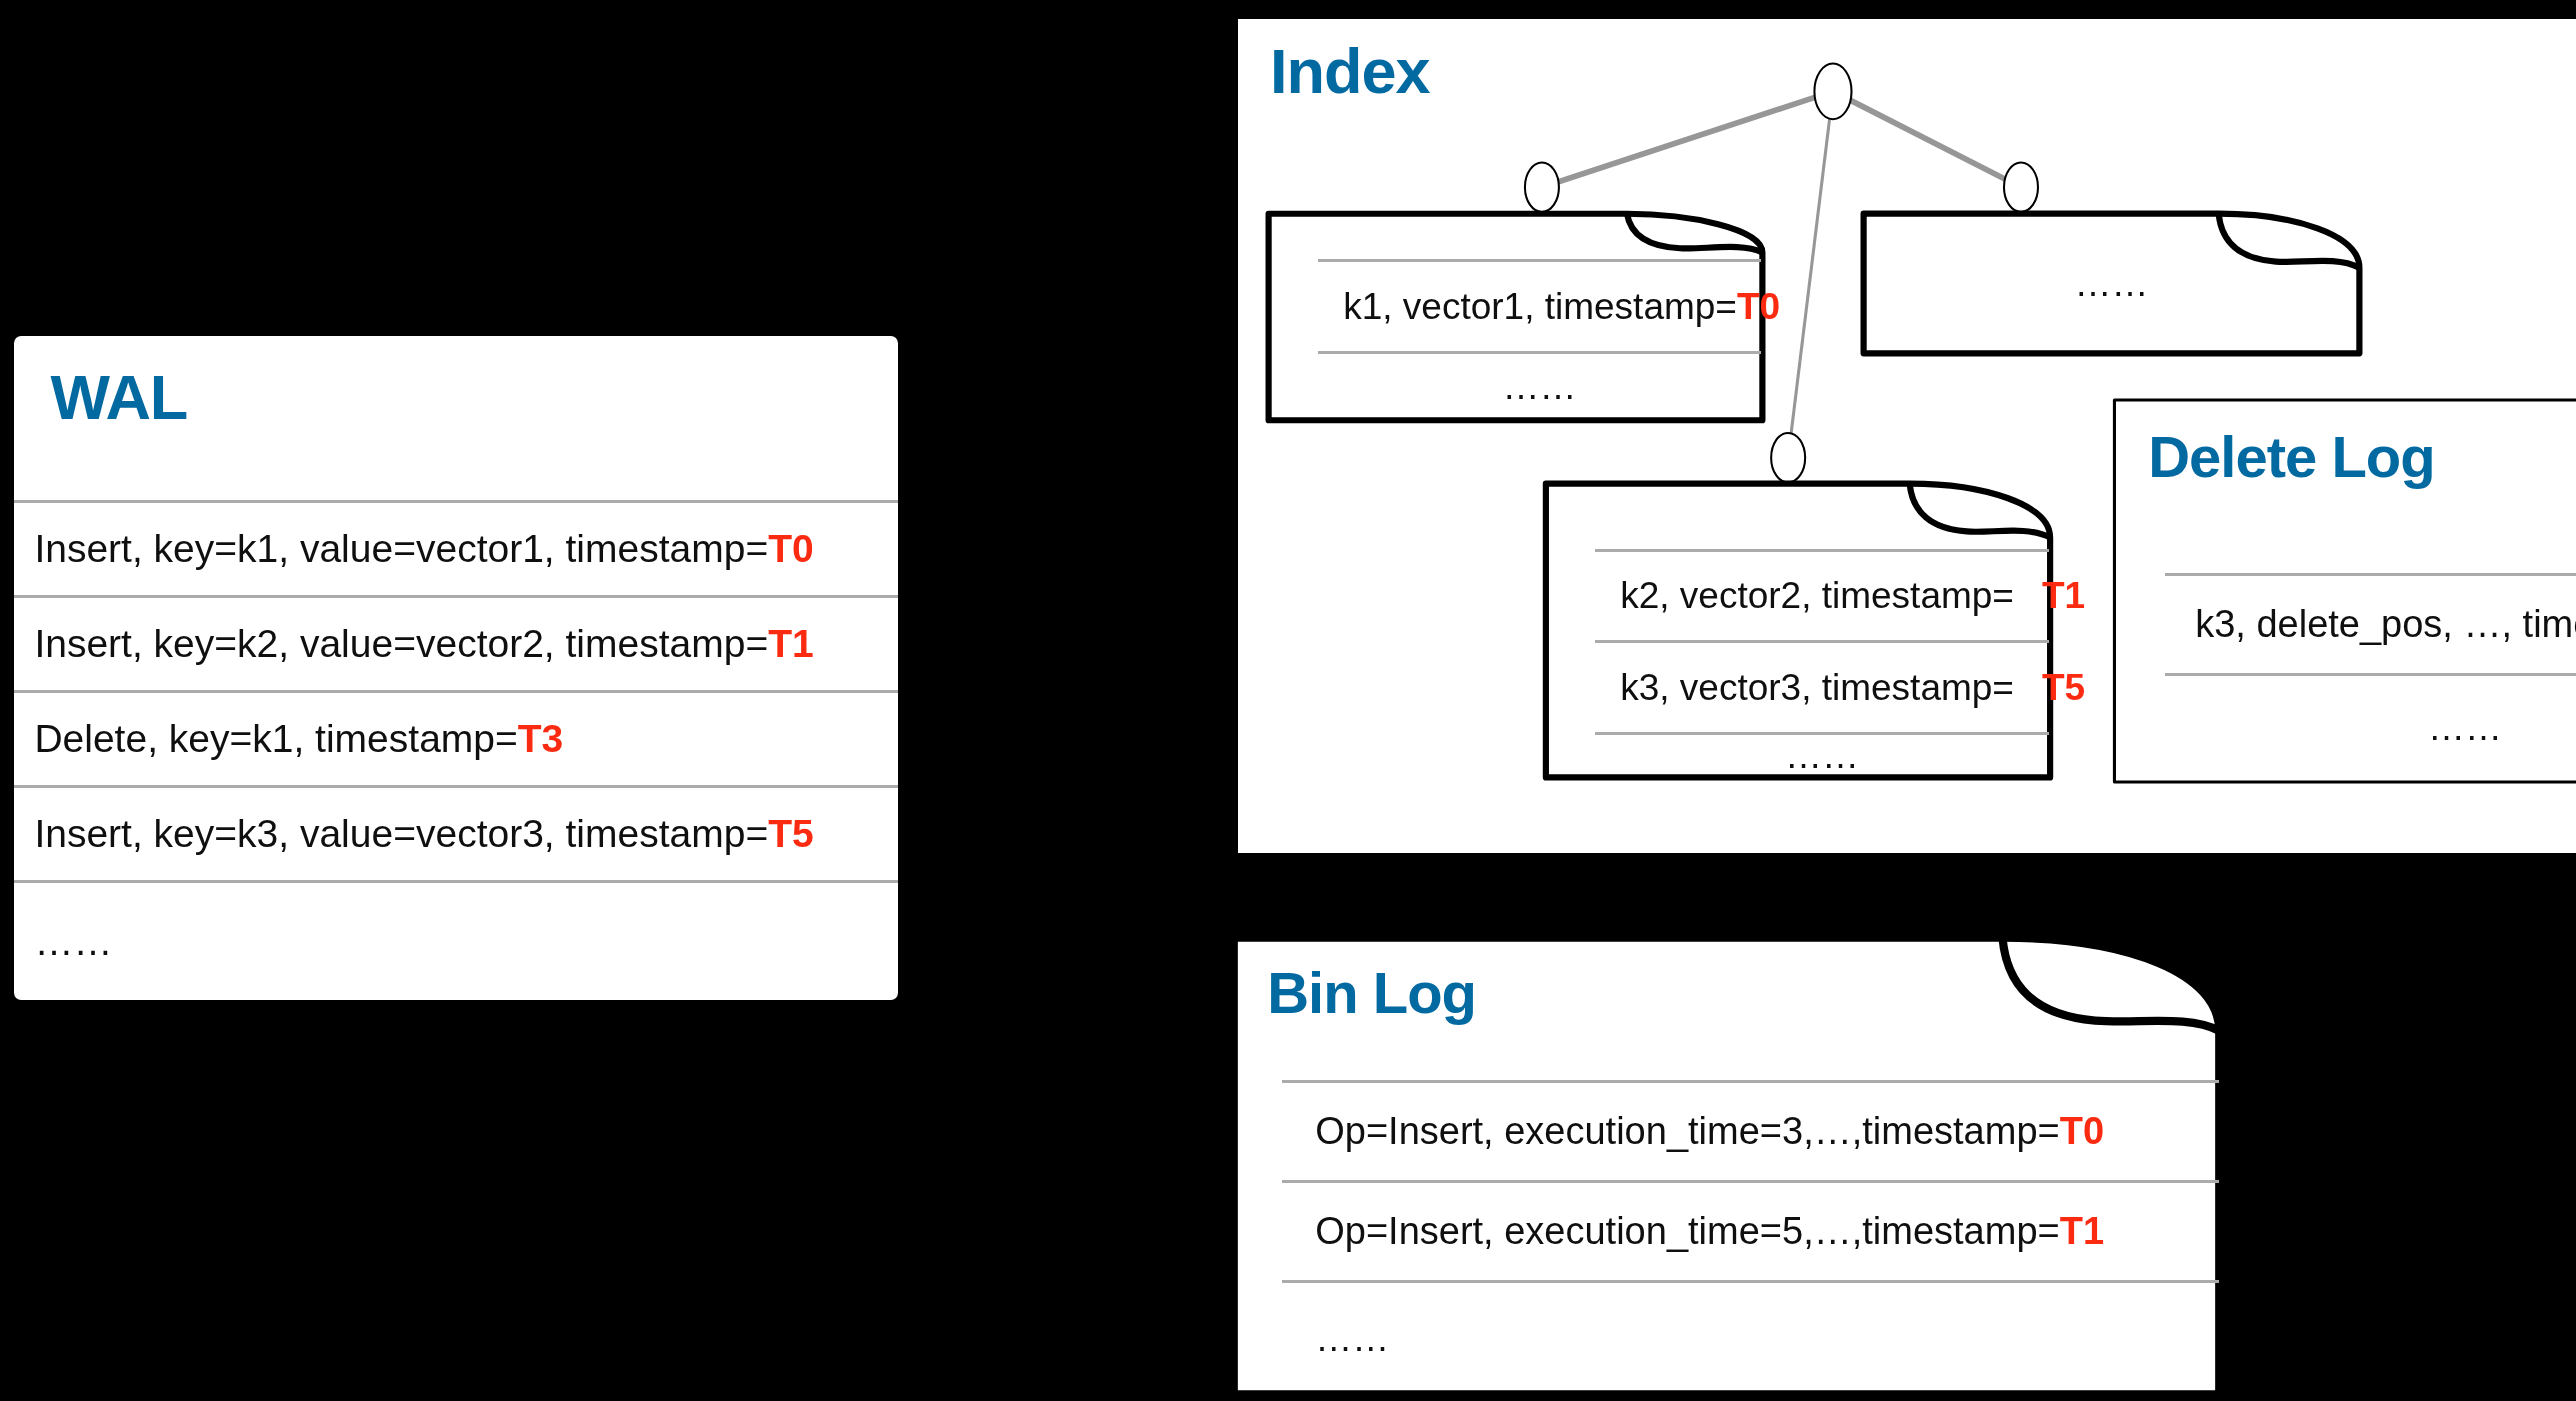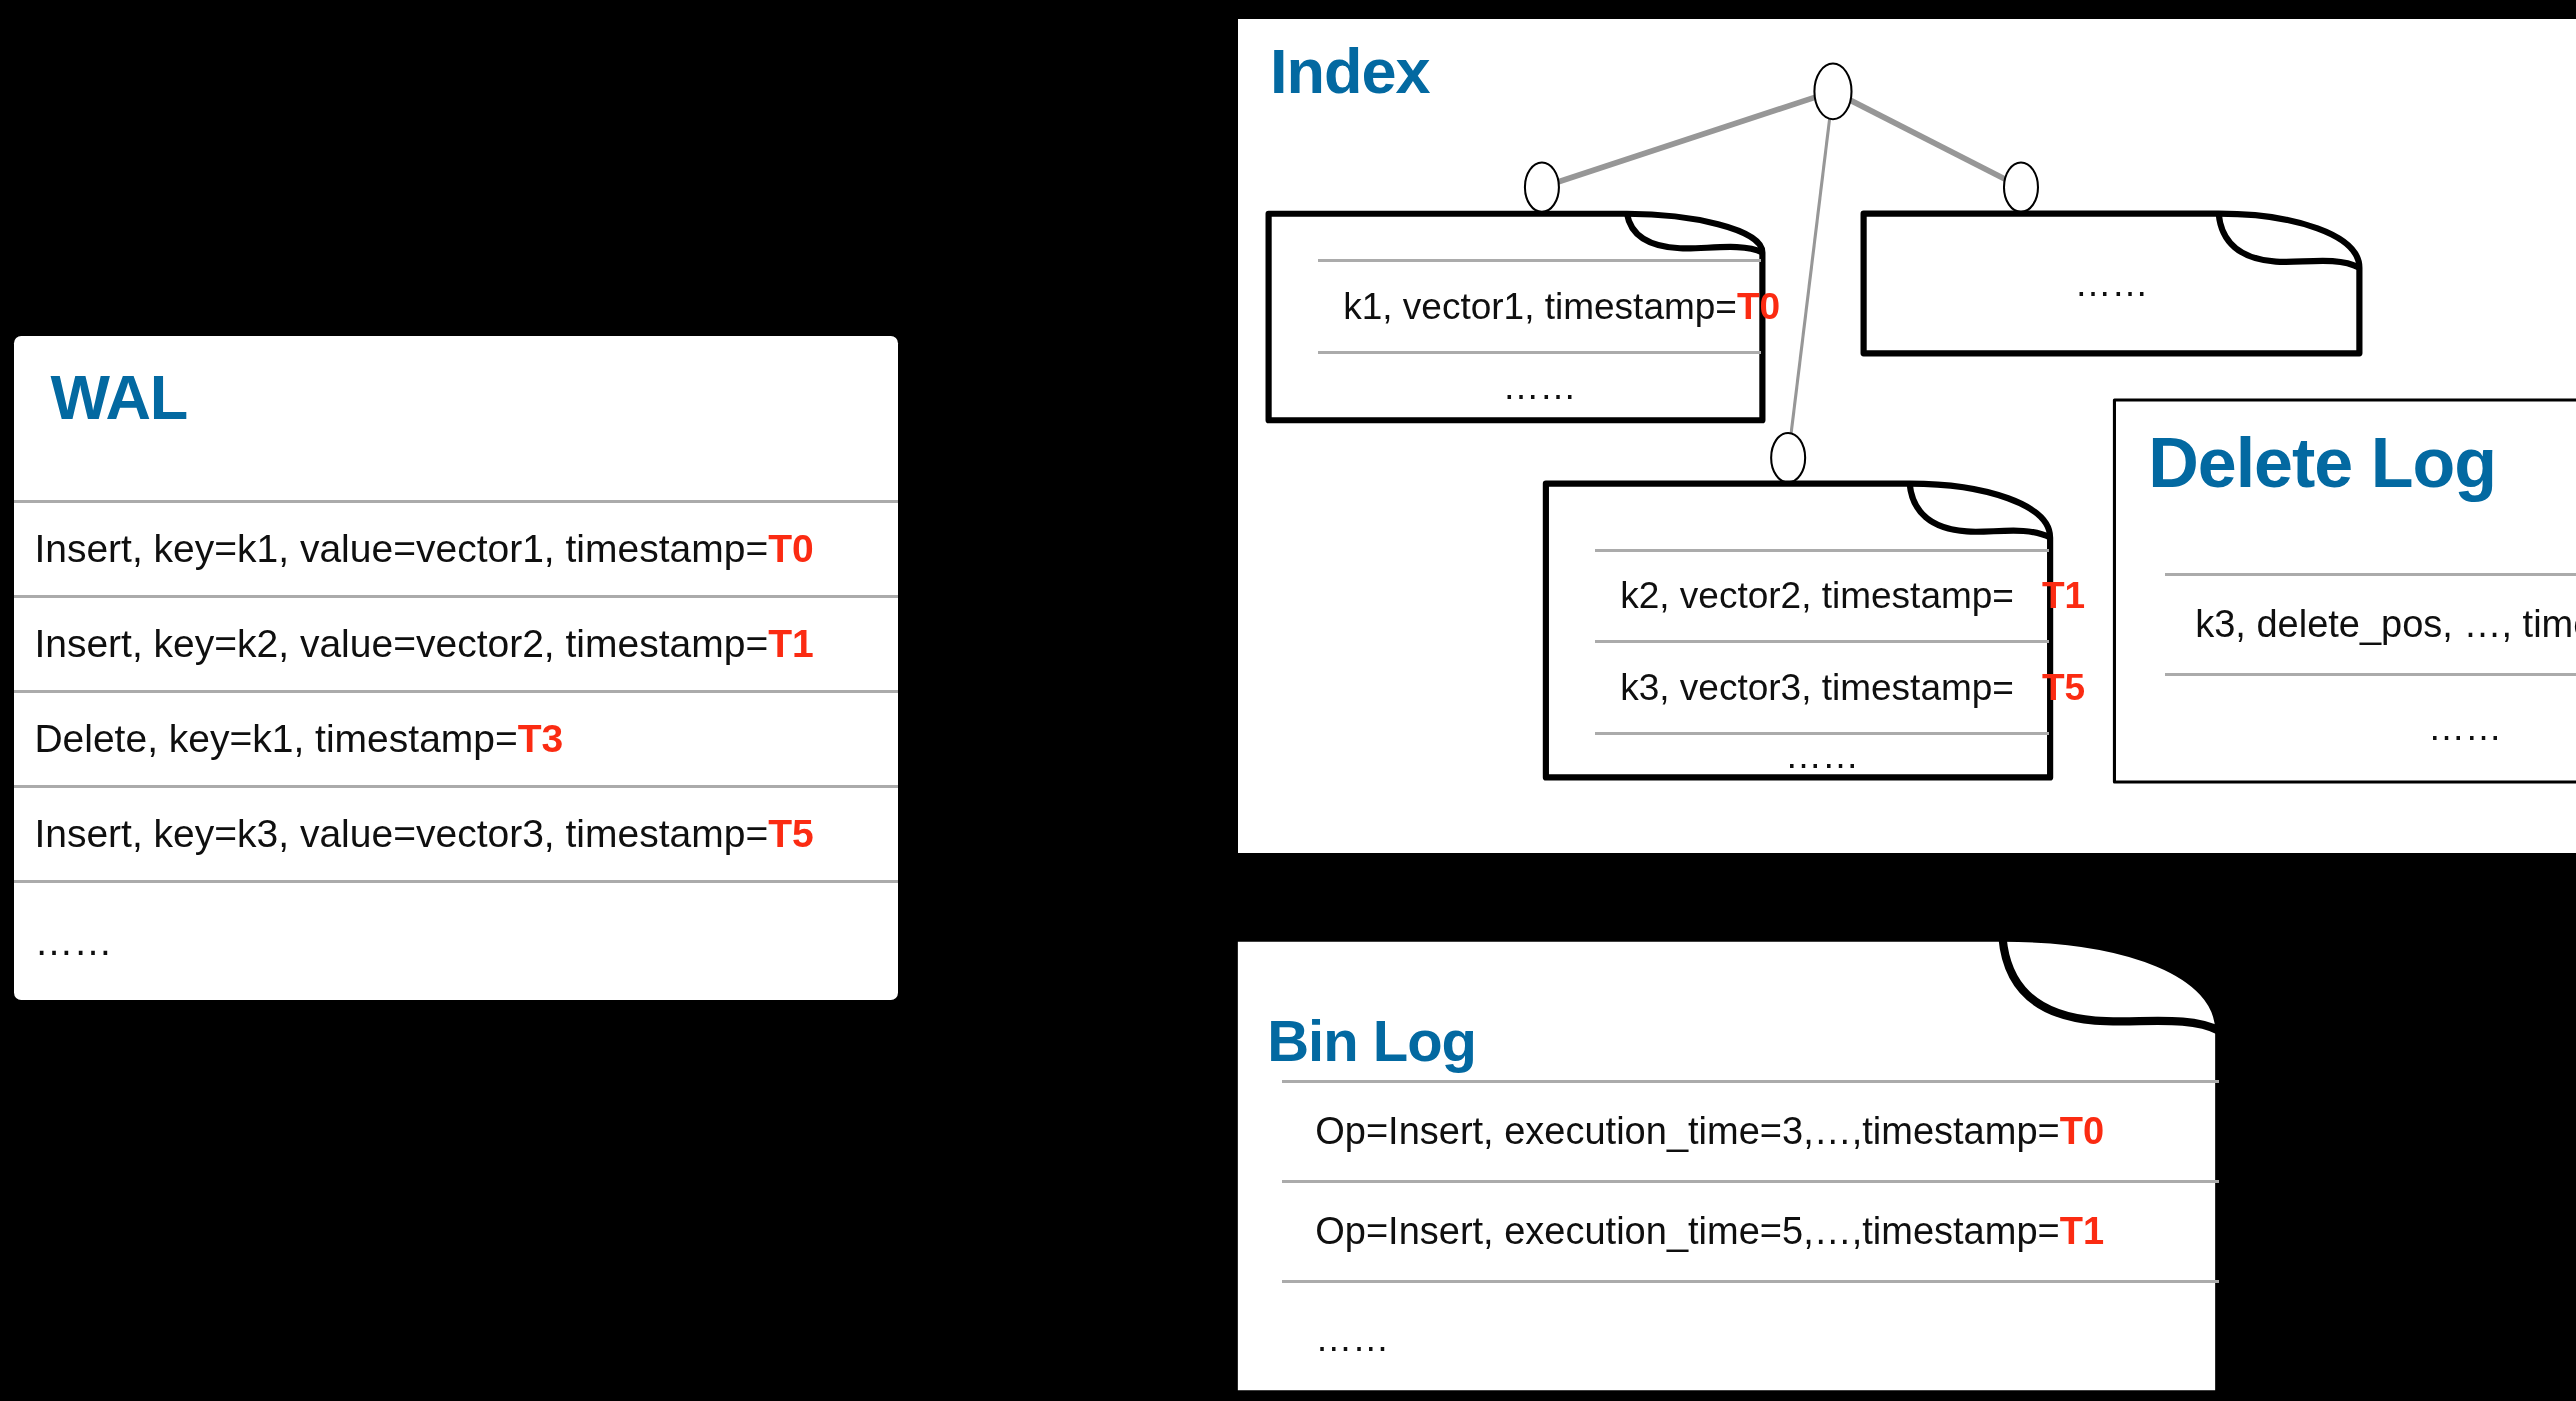--- a/index.html
+++ b/index.html
@@ -44,24 +44,24 @@
   .drow + .drow{border-top:3.6px solid var(--divider);margin-left:48px;}
   .drow.centered{justify-content:center;padding-left:0;}
   .drow.fill{flex:1;}
 
   
   .leaf1 .hd{height:45px;}   .leaf1 .body{height:92px;}
   .leaf2 .hd{height:65px;}  .leaf2 .body{height:93px;gap:28px;}
   .leaf3 .only{height:100%;}
   .dlog .hd{height:171px;padding:26px 0 0 31px;align-items:flex-start;}
   .dlog .body{height:100px;font-size:38px;padding-left:30px;}
-  .dlog .panel-title{font-size:70px;}
+  .dlog .panel-title{font-size:58px;}
   .binlog .hd{height:143px;padding:27px 0 0 33px;align-items:flex-start;}
   .binlog .body{height:100px;font-size:38px;padding-left:33px;}
-  .binlog .panel-title{font-size:58px;margin-top:48px;}
+  .binlog .panel-title{font-size:58px;}
 </style>
 </head>
 <body>
 
 <div class="canvas">
 
   <section class="wal">
     <div class="wal-head">
       <div class="panel-title">WAL</div>
     </div>

